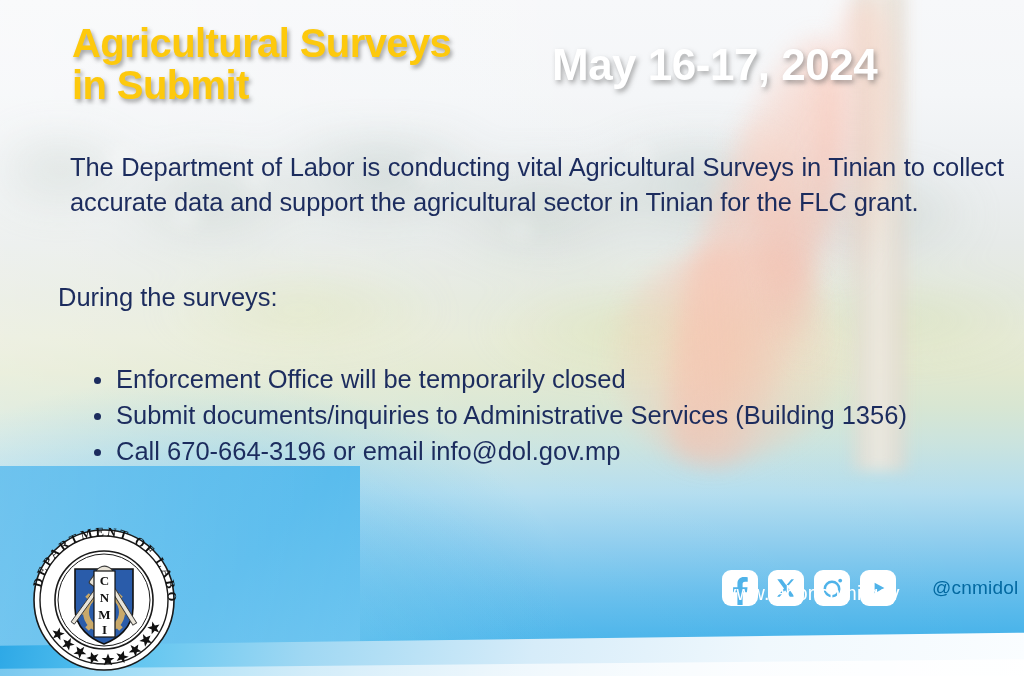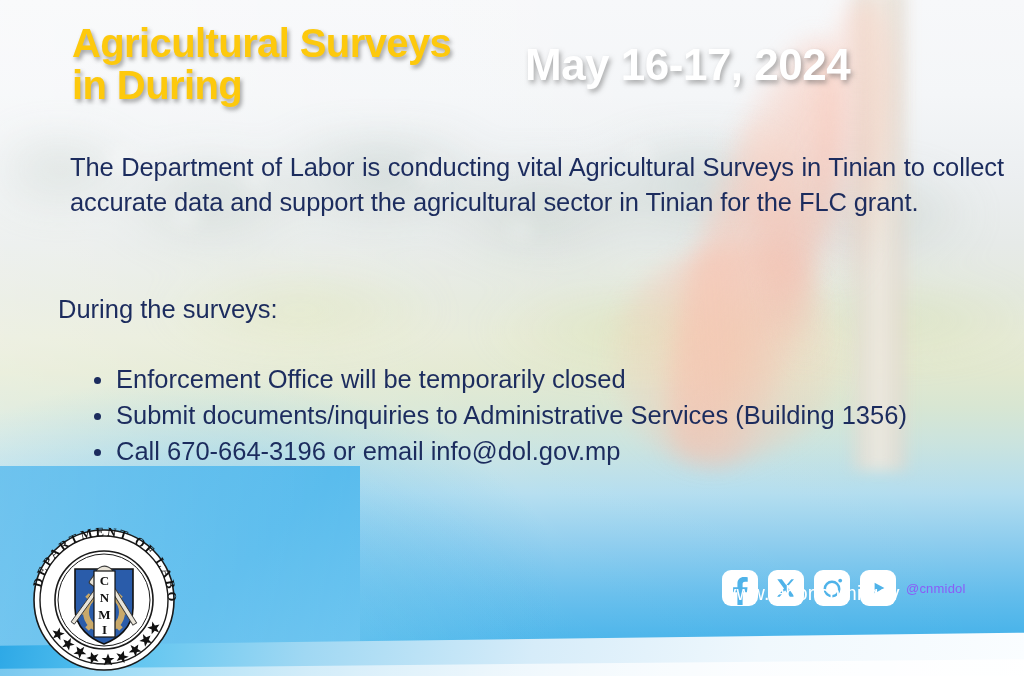--- a/index.html
+++ b/index.html
@@ -199,21 +199,21 @@
     font-weight: bold;
     font-size: 40px;
     line-height: 1.06;
     letter-spacing: -0.6px;
     text-shadow: 2px 3px 4px rgba(60,60,60,.45);
   }
   .title .line2 { display: block; }
 
   .date {
     position: absolute;
-    left: 525px;
+    left: 552px;
     top: 40px;
     color: #ffffff;
     font-family: "Liberation Sans", sans-serif;
     font-weight: bold;
     font-size: 44px;
     letter-spacing: -0.5px;
     text-shadow: 2px 3px 5px rgba(90,90,90,.50);
     white-space: nowrap;
   }
 
@@ -226,21 +226,21 @@
     font-size: 25.5px;
     line-height: 35px;
     text-align: justify;
     letter-spacing: -0.1px;
     margin-left: 12px;
   }
 
   .during {
     position: absolute;
     left: 58px;
-    top: 292px;
+    top: 280px;
     color: #1c2c5e;
     font-size: 25.5px;
     line-height: 35px;
     text-align: right;
   }
 
   .bullets {
     position: absolute;
     left: 58px;
     top: 362px;
@@ -291,23 +291,23 @@
   .social-icon {
     width: 36px;
     height: 36px;
     border-radius: 9px;
     background: #ffffff;
     display: flex;
     align-items: center;
     justify-content: center;
   }
   .handle {
-    margin-left: 0;
-    color: #8b5cf6;
-    font-size: 13px;
+    margin-left: 26px;
+    color: #0369a1;
+    font-size: 19px;
     letter-spacing: .2px;
     white-space: nowrap;
   }
   .website {
     position: absolute;
     left: 722px;
     top: 582px;
     color: #ffffff;
     font-size: 19.5px;
     letter-spacing: .3px;
@@ -331,21 +331,21 @@
   <div class="bg-wave2"></div>
   <div class="bg-blue-corner"></div>
   <div class="bg-layer bg-veil"></div>
   <div class="bg-bottom-band"></div>
   <div class="bg-bottom-band2"></div>
 
   <div class="content">
 
     <div class="title">
       <span>Agricultural Surveys</span>
-      <span class="line2">in During</span>
+      <span class="line2">in Submit</span>
     </div>
 
     <div class="date">May 16-17, 2024</div>
 
     <div class="body-text">
       <span>The Department of Labor is conducting vital Agricultural Surveys in Tinian</span>
       <span>to collect accurate data and support the agricultural sector in Tinian for</span>
       <span>the FLC grant.</span>
     </div>
 

